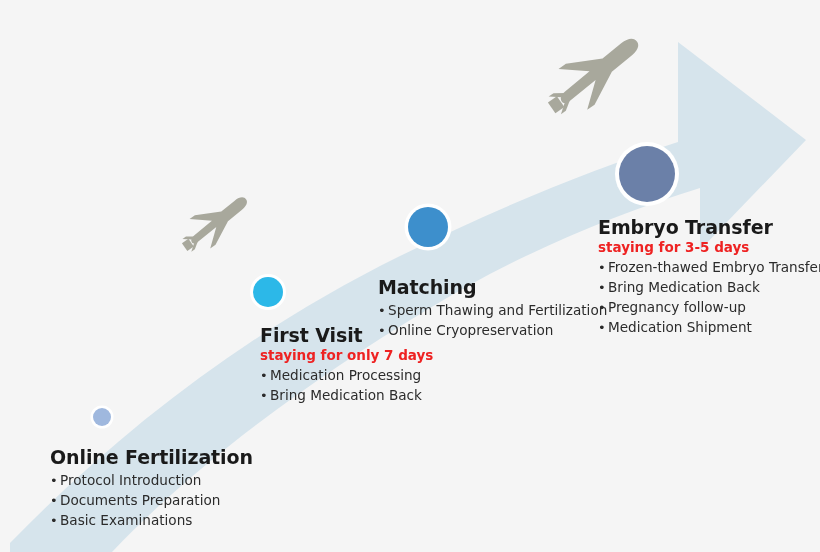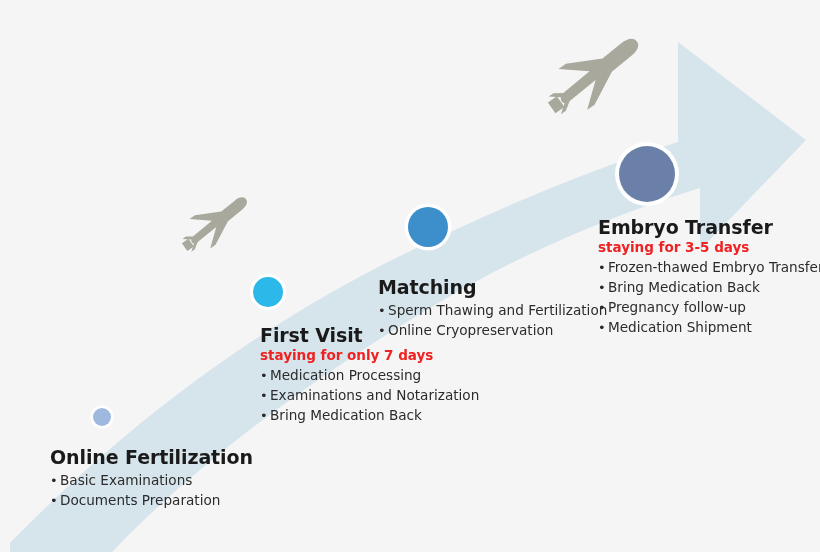--- a/index.html
+++ b/index.html
@@ -136,31 +136,31 @@
     </g>
     <g>
       <circle cx="647" cy="174" r="32" fill="#ffffff"></circle>
       <circle cx="647" cy="174" r="28" fill="#6b80a8"></circle>
     </g>
   </svg>
 
   <div class="stage" id="stage-online">
     <div class="stage-title">Online Fertilization</div>
     <ul class="stage-list">
+      <li>Protocol Introduction</li>
+      <li>Documents Preparation</li>
       <li>Basic Examinations</li>
-      <li>Documents Preparation</li>
     </ul>
   </div>
 
   <div class="stage" id="stage-first">
     <div class="stage-title">First Visit</div>
     <div class="stage-sub">staying for only 7 days</div>
     <ul class="stage-list">
       <li>Medication Processing</li>
-      <li>Examinations and Notarization</li>
       <li>Bring Medication Back</li>
     </ul>
   </div>
 
   <div class="stage" id="stage-matching">
     <div class="stage-title">Matching</div>
     <ul class="stage-list">
       <li>Sperm Thawing and Fertilization</li>
       <li>Online Cryopreservation</li>
     </ul>

